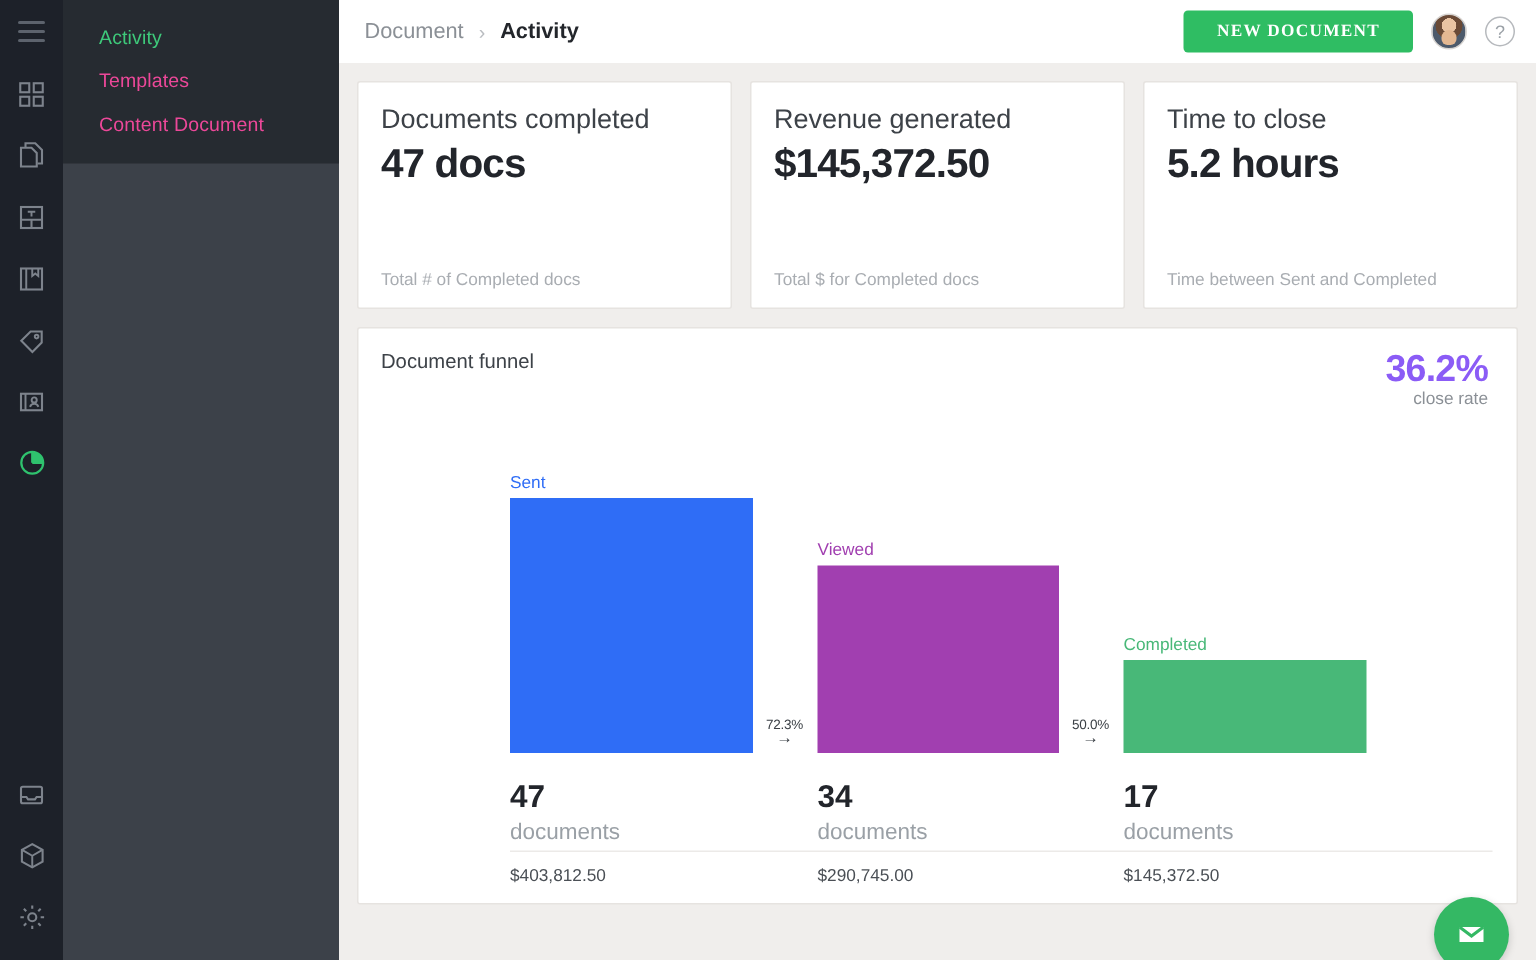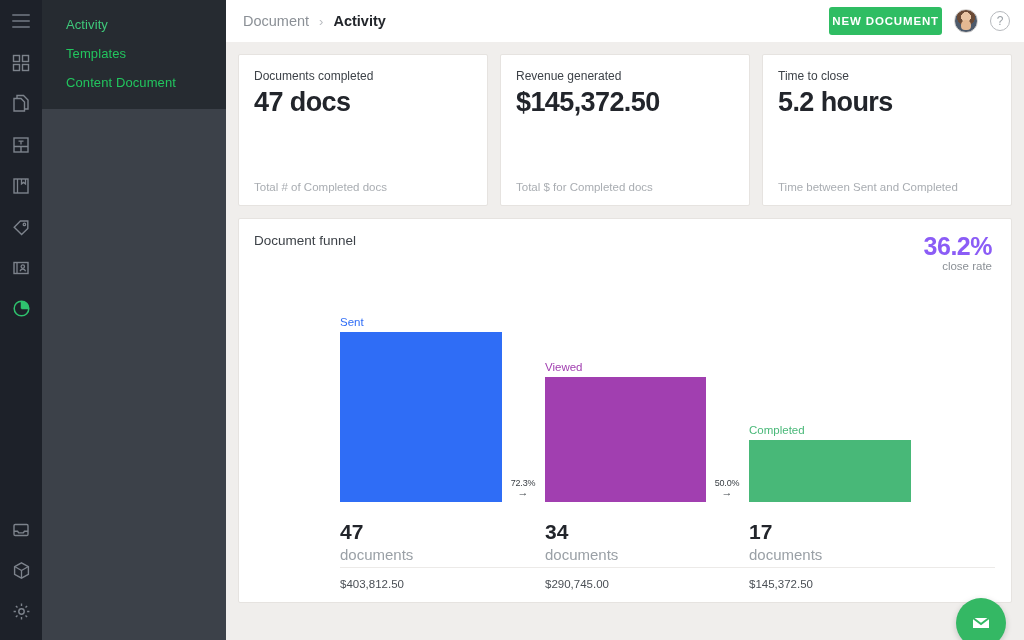--- a/index.html
+++ b/index.html
@@ -34,21 +34,21 @@
   .hamburger i { display: block; width: 18px; height: 2px; background: #5d636d; border-radius: 1px; }
 
   
   .submenu {
     width: 184px; min-width: 184px; height: 640px;
     background: #3c4149; position: relative; z-index: 20;
   }
   .submenu-list { background: #262b31; padding: 10px 0 12px 0; }
   .submenu-item {
     padding: 7px 0 7px 24px;
-    font-size: 13px; color: #22c55e; cursor: pointer; letter-spacing: .1px;
+    font-size: 13px; color: #ec4899; cursor: pointer; letter-spacing: .1px;
   }
   .submenu-item.active { color: #3ec97a; }
 
   
   .main {
     flex: 1; height: 640px; background: #f0eeec;
     display: flex; flex-direction: column; position: relative;
   }
   .topbar {
     height: 42px; min-height: 42px; background: #ffffff;
@@ -56,21 +56,21 @@
     position: relative; z-index: 40;
   }
   .breadcrumb { display: flex; align-items: center; padding-left: 17px; gap: 10px; }
   .crumb-parent { font-size: 14.5px; color: #8b9096; cursor: pointer; }
   .crumb-sep { font-size: 13px; color: #b9bcc0; }
   .crumb-current { font-size: 14.5px; color: #23262b; font-weight: 700; }
   .topbar-right { margin-left: auto; display: flex; align-items: center; gap: 12px; }
   .btn-new {
     background: #2fbd63; color: #fff; border: none; border-radius: 3px;
     font-size: 11.5px; font-weight: 700; letter-spacing: .85px;
-    padding: 8px 3px; cursor: pointer; font-family: Liberation Sans, sans-serif;
+    padding: 8px 22px; cursor: pointer; font-family: Liberation Serif, serif;
   }
   .avatar {
     width: 24px; height: 24px; border-radius: 50%;
     background: radial-gradient(circle at 50% 32%, #e9c4a3 0 26%, #6a4a36 27% 48%, #4d5a6b 49% 100%);
     border: 1px solid #d8d5d2; cursor: pointer; overflow: hidden; position: relative;
   }
   .avatar::after {
     content: ""; position: absolute; left: 50%; top: 46%;
     width: 10px; height: 10px; margin-left: -5px; border-radius: 50% 50% 40% 40%;
     background: #e4b892;
@@ -83,21 +83,21 @@
 
   .content { flex: 1; padding: 12px 12px 0 12px; overflow: hidden; }
 
   
   .cards { display: flex; gap: 12px; }
   .card {
     flex: 1; background: #fff; border-radius: 2px; height: 152px;
     border: 1px solid #e6e3e0;
     padding: 14px 15px 12px 15px; display: flex; flex-direction: column;
   }
-  .card-title { font-size: 12px; color: #3d4248; margin-bottom: 4px; }
+  .card-title { font-size: 18px; color: #3d4248; margin-bottom: 4px; }
   .card-value { font-size: 27px; font-weight: 700; color: #22252b; letter-spacing: -.6px; }
   .card-foot { margin-top: auto; font-size: 11.5px; color: #a9adb2; }
 
   
   .funnel {
     margin-top: 12px; background: #fff; border-radius: 2px;
     border: 1px solid #e6e3e0; height: 385px;
     padding: 14px 15px 0 15px; position: relative;
   }
   .funnel-head { display: flex; align-items: flex-start; }

